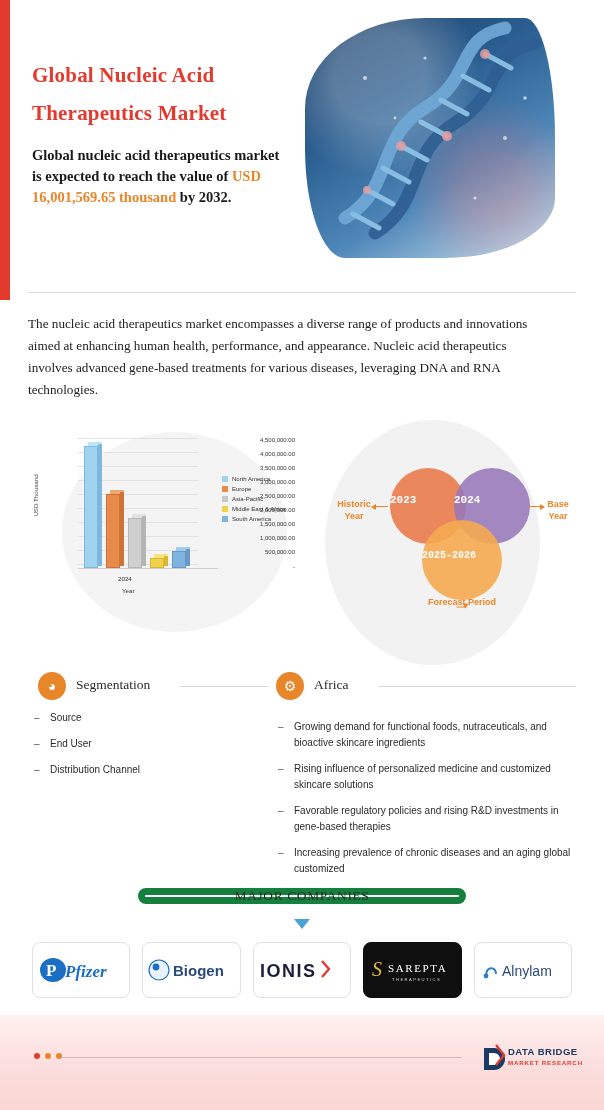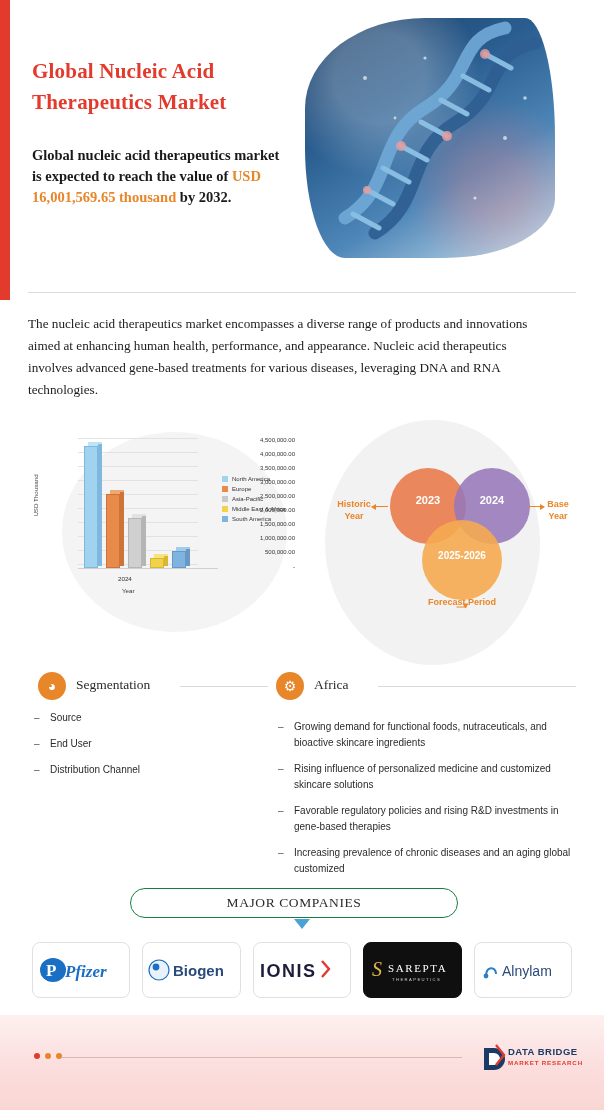--- a/index.html
+++ b/index.html
@@ -14,21 +14,21 @@
 
   
   .left-rail {
     position:absolute; left:0; top:0; width:10px; height:300px;
     background:#e23b2e;
   }
 
   
   .title {
     position:absolute; left:32px; top:56px; width:270px;
-    font-size:21px; line-height:31px; font-weight:bold; color:#e23b2e;
+    font-size:21px; line-height:38px; font-weight:bold; color:#e23b2e;
     font-family:"Liberation Serif", serif;
     letter-spacing:0.2px;
   }
   .subtitle {
     position:absolute; left:32px; top:145px; width:250px;
     font-size:14.5px; line-height:21px; font-weight:bold; color:#1a1a1a;
     font-family:"Liberation Serif", serif;
   }
   .subtitle .hl { color:#e8862a; }
 
@@ -83,21 +83,21 @@
   .axis-x { position:absolute; left:48px; top:138px; width:140px; height:1px; background:#cfcfcf;}
   .xtick { position:absolute; left:88px; top:145px; font-size:6.2px; color:#333; }
   .xlabel { position:absolute; left:92px; top:157px; font-size:6.2px; color:#333; }
   .legend { position:absolute; left:192px; top:46px; width:95px; }
   .legend-row { display:flex; align-items:center; margin-bottom:4px; }
   .legend-swatch { width:6px; height:6px; margin-right:4px; }
   .legend-txt { font-size:6px; color:#333; white-space:nowrap; }
 
   
   .venn { position:absolute; left:330px; top:0px; width:250px; height:240px; }
-  .circ { position:absolute; border-radius:50%; display:flex; align-items:flex-start; justify-content:center; }
+  .circ { position:absolute; border-radius:50%; display:flex; align-items:flex-start; justify-content:flex-start;font-family:Liberation Mono, monospace; }
   .circ span { font-size:11px; font-weight:bold; color:#fff; margin-top:26px; }
   .c-hist { left:60px; top:48px; width:76px; height:76px; background:rgba(233,120,72,0.88); }
   .c-base { left:124px; top:48px; width:76px; height:76px; background:rgba(150,120,185,0.88); }
   .c-fore { left:92px; top:100px; width:80px; height:80px; background:rgba(245,170,80,0.9); }
   .c-fore span { margin-top:30px; font-size:10px; }
   .venn-lbl { position:absolute; font-size:9px; font-weight:bold; color:#e8862a; text-align:center; line-height:12px;}
   .lbl-hist { left:-2px; top:78px; width:52px; }
   .lbl-base { left:206px; top:78px; width:44px; }
   .lbl-fore { left:84px; top:176px; width:96px; text-align:center;}
   .arrow { position:absolute; height:1px; background:#e8862a; }
@@ -115,22 +115,22 @@
     color:#fff; font-size:14px;
   }
   .sect-title { position:absolute; font-size:13.5px; color:#2b2b2b; font-family:"Liberation Serif", serif;}
   .sect-line { position:absolute; height:1px; background:#dadada; }
   .bullets { position:absolute; font-size:10px; line-height:16px; color:#2b2b2b; }
   .bullets li { list-style:none; margin-bottom:10px; position:relative; padding-left:16px; }
   .bullets li:before { content:"–"; position:absolute; left:0; top:0; color:#555; }
 
   
   .mc-pill {
-    position:absolute; left:130px; top:888px; width:328px; height:30px;
-    border:1px solid #15803d; border-radius:16px;
+    position:absolute; left:138px; top:888px; width:328px; height:16px;
+    border:7px solid #15803d; border-radius:16px;
     display:flex; align-items:center; justify-content:center;
     font-size:13.5px; color:#2b2b2b; letter-spacing:0.6px;
     font-family:"Liberation Serif", serif;
   }
   .mc-caret {
     position:absolute; left:294px; top:919px;
     border-left:8px solid transparent; border-right:8px solid transparent;
     border-top:10px solid #4aa3d4;
   }
   .logos { position:absolute; left:32px; top:942px; width:540px; height:56px; display:flex; gap:12px; }

